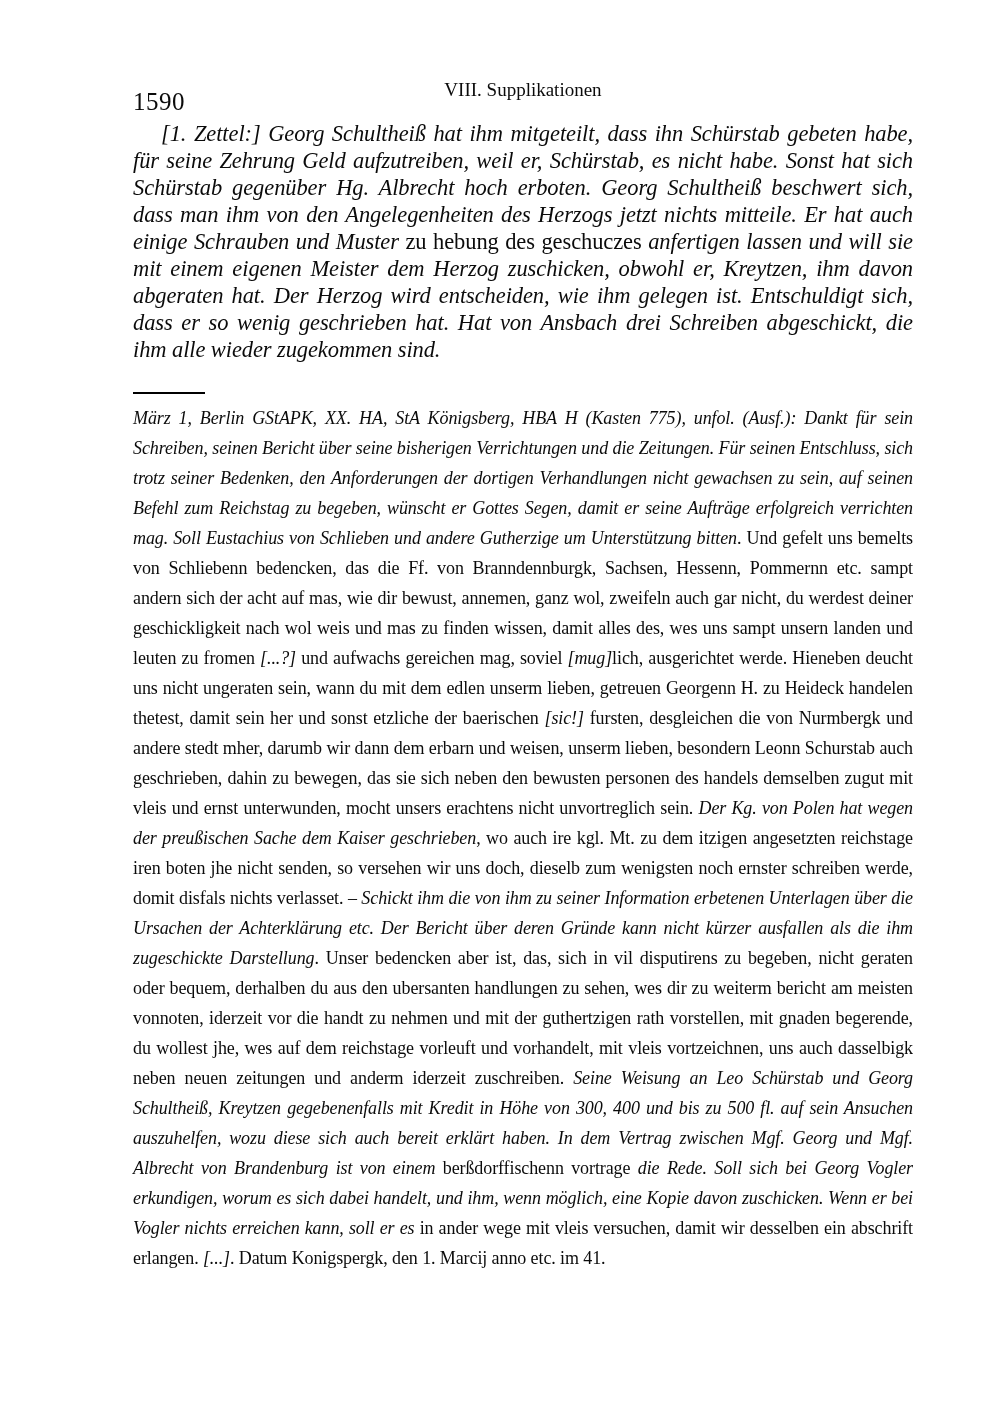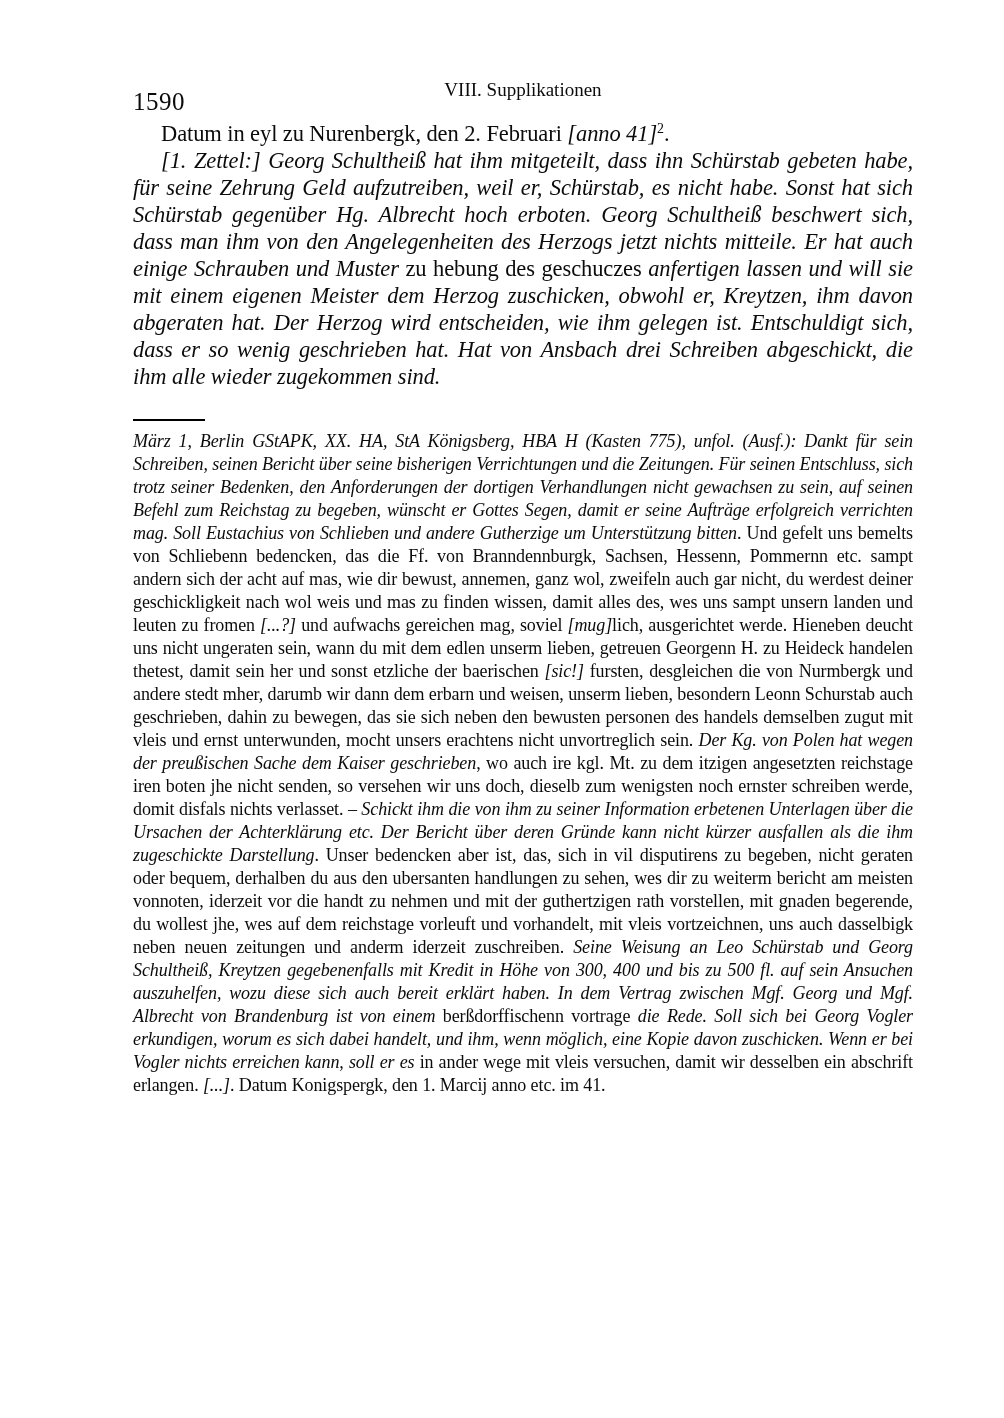--- a/index.html
+++ b/index.html
@@ -34,21 +34,21 @@
   }
 
   .fn-rule {
     width: 72px; height: 0;
     border-top: 2px solid #000;
     margin: 29px 0 9px 0;
   }
 
   .footnotes {
     font-size: 18px;
-    line-height: 23px;
+    line-height: 30px;
     text-align: justify;
     letter-spacing: -0.1px;
   }
   .footnotes p { margin: 0; }
   .note-2 { text-indent: 28px; }
   .fn-marker {
     font-size: 13px;
     vertical-align: 6px;
     padding-right: 10px;
     font-style: normal;
@@ -61,21 +61,20 @@
 
 <div class="sheet">
   <div class="column">
 
     <div class="header-row">
       <span class="page-number">1590</span>
       <div class="running-header">VIII. Supplikationen</div>
     </div>
 
     <div class="main-text">
-      <p><span>Datum in eyl zu Nurenbergk, den 2. Februari </span><span class="it">[anno 41]</span><sup class="sp">2</sup><span>.</span></p>
       <p><span class="it">[1. Zettel:] Georg Schultheiß hat ihm mitgeteilt, dass ihn Schürstab gebeten habe, für seine Zehrung Geld aufzutreiben, weil er, Schürstab, es nicht habe. Sonst hat sich Schürstab gegenüber Hg. Albrecht hoch erboten. Georg Schultheiß beschwert sich, dass man ihm von den Angelegenheiten des Herzogs jetzt nichts mitteile. Er hat auch einige Schrauben und Muster </span><span>zu hebung des geschuczes </span><span class="it">anfertigen lassen und will sie mit einem eigenen Meister dem Herzog zuschicken, obwohl er, Kreytzen, ihm davon abgeraten hat. Der Herzog wird entscheiden, wie ihm gelegen ist. Entschuldigt sich, dass er so wenig geschrieben hat. Hat von Ansbach drei Schreiben abgeschickt, die ihm alle wieder zugekommen sind.</span></p>
     </div>
 
     <div class="fn-rule"></div>
 
     <div class="footnotes">
       <p class="note-continuation"><span class="it">März 1, Berlin GStAPK, XX. HA, StA Königsberg, HBA H (Kasten 775), unfol. (Ausf.): Dankt für sein Schreiben, seinen Bericht über seine bisherigen Verrichtungen und die Zeitungen. Für seinen Entschluss, sich trotz seiner Bedenken, den Anforderungen der dortigen Verhandlungen nicht gewachsen zu sein, auf seinen Befehl zum Reichstag zu begeben, wünscht er Gottes Segen, damit er seine Aufträge erfolgreich verrichten mag. Soll Eustachius von Schlieben und andere Gutherzige um Unterstützung bitten</span><span>. Und gefelt uns bemelts von Schliebenn bedencken, das die Ff. von Branndennburgk, Sachsen, Hessenn, Pommernn etc. sampt andern sich der acht auf mas, wie dir bewust, annemen, ganz wol, zweifeln auch gar nicht, du werdest deiner geschickligkeit nach wol weis und mas zu finden wissen, damit alles des, wes uns sampt unsern landen und leuten zu fromen </span><span class="it">[...?]</span><span> und aufwachs gereichen mag, soviel </span><span class="it">[mug]</span><span>lich, ausgerichtet werde. Hieneben deucht uns nicht ungeraten sein, wann du mit dem edlen unserm lieben, getreuen Georgenn H. zu Heideck handelen thetest, damit sein her und sonst etzliche der baerischen </span><span class="it">[sic!]</span><span> fursten, desgleichen die von Nurmbergk und andere stedt mher, darumb wir dann dem erbarn und weisen, unserm lieben, besondern Leonn Schurstab auch geschrieben, dahin zu bewegen, das sie sich neben den bewusten personen des handels demselben zugut mit vleis und ernst unterwunden, mocht unsers erachtens nicht unvortreglich sein. </span><span class="it">Der Kg. von Polen hat wegen der preußischen Sache dem Kaiser geschrieben</span><span>, wo auch ire kgl. Mt. zu dem itzigen angesetzten reichstage iren boten jhe nicht senden, so versehen wir uns doch, dieselb zum wenigsten noch ernster schreiben werde, domit disfals nichts verlasset. – </span><span class="it">Schickt ihm die von ihm zu seiner Information erbetenen Unterlagen über die Ursachen der Achterklärung etc. Der Bericht über deren Gründe kann nicht kürzer ausfallen als die ihm zugeschickte Darstellung</span><span>. Unser bedencken aber ist, das, sich in vil disputirens zu begeben, nicht geraten oder bequem, derhalben du aus den ubersanten handlungen zu sehen, wes dir zu weiterm bericht am meisten vonnoten, iderzeit vor die handt zu nehmen und mit der guthertzigen rath vorstellen, mit gnaden begerende, du wollest jhe, wes auf dem reichstage vorleuft und vorhandelt, mit vleis vortzeichnen, uns auch dasselbigk neben neuen zeitungen und anderm iderzeit zuschreiben. </span><span class="it">Seine Weisung an Leo Schürstab und Georg Schultheiß, Kreytzen gegebenenfalls mit Kredit in Höhe von 300, 400 und bis zu 500 fl. auf sein Ansuchen auszuhelfen, wozu diese sich auch bereit erklärt haben. In dem Vertrag zwischen Mgf. Georg und Mgf. Albrecht von Brandenburg ist von einem </span><span>berßdorffischenn vortrage </span><span class="it">die Rede. Soll sich bei Georg Vogler erkundigen, worum es sich dabei handelt, und ihm, wenn möglich, eine Kopie davon zuschicken. Wenn er bei Vogler nichts erreichen kann, soll er es </span><span>in ander wege mit vleis versuchen, damit wir desselben ein abschrift erlangen. </span><span class="it">[...]</span><span>. Datum Konigspergk, den 1. Marcij anno etc. im 41.</span></p>
     </div>
 
   </div>

